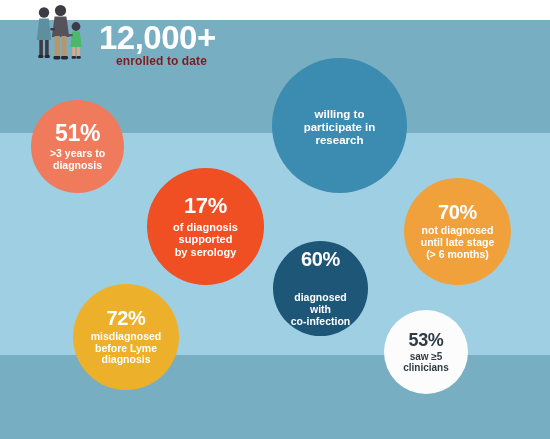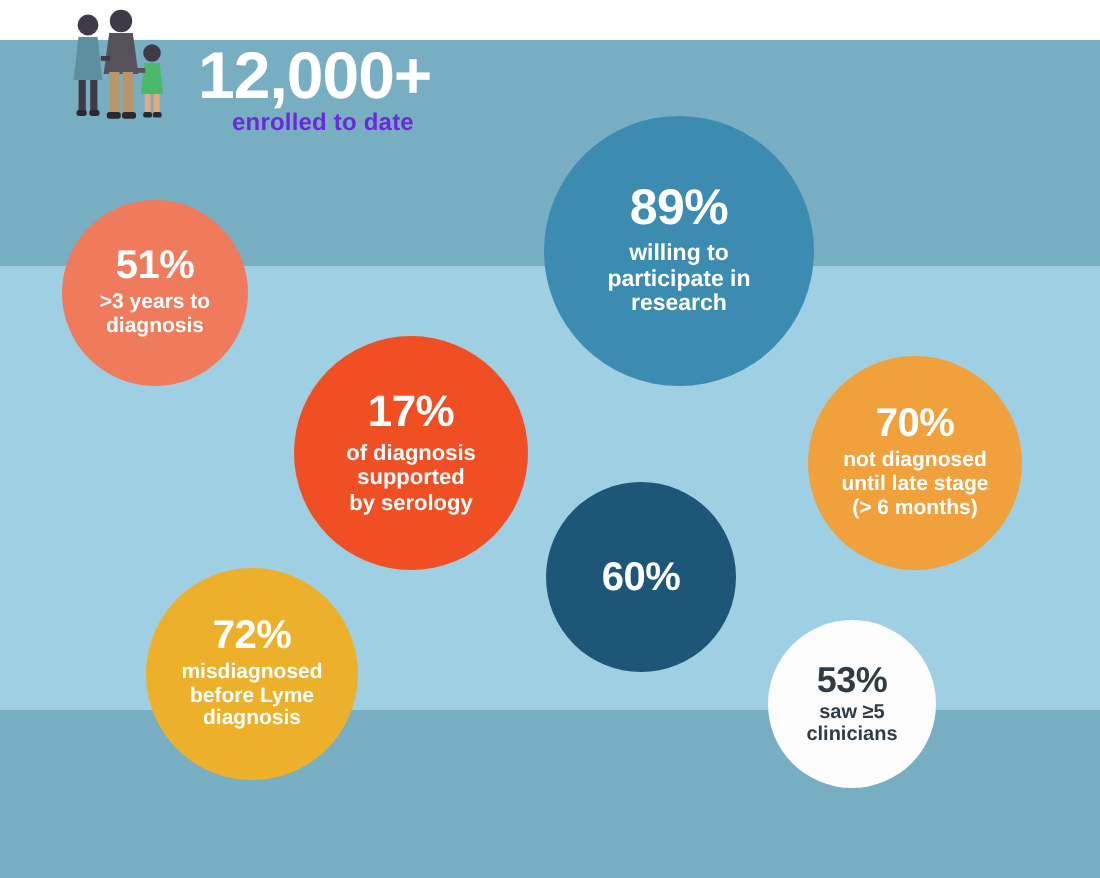--- a/index.html
+++ b/index.html
@@ -28,21 +28,21 @@
   
   #headline{
     position:absolute;left:99px;top:21px;
     color:#ffffff;
     font-size:33px;font-weight:bold;
     letter-spacing:-0.5px;line-height:1;
     white-space:nowrap;
   }
   #subhead{
     position:absolute;left:116px;top:55px;
-    color:#6d28d9;
+    color:#7f1d1d;
     font-size:12px;font-weight:bold;
     letter-spacing:0.1px;line-height:1;
     white-space:nowrap;
   }
 
   
   .bubble{
     position:absolute;
     border-radius:50%;
     display:flex;
@@ -60,21 +60,21 @@
   }
   .bubble .cap{
     font-weight:bold;
     line-height:1.12;
     display:block;
     padding:0 6px;
   }
 
   
   #bubble-51{left:31px;top:100px;width:93px;height:93px;background:#ef7b5c;color:#ffffff;}
-  #bubble-51 .pct{font-size:20px;}
+  #bubble-51 .pct{font-size:23px;}
   #bubble-51 .cap{font-size:10.5px;margin-top:3px;}
 
   #bubble-89{left:272px;top:58px;width:135px;height:135px;background:#3b8cb0;color:#ffffff;}
   #bubble-89 .pct{font-size:25px;}
   #bubble-89 .cap{font-size:11.5px;margin-top:4px;}
 
   #bubble-78{left:147px;top:168px;width:117px;height:117px;background:#f04e23;color:#ffffff;}
   #bubble-78 .pct{font-size:22px;}
   #bubble-78 .cap{font-size:11px;margin-top:4px;}
 
@@ -133,36 +133,36 @@
 
   <div id="headline">12,000+</div>
   <div id="subhead">enrolled to date</div>
 
   <div class="bubble" id="bubble-51">
     <span class="pct">51%</span>
     <span class="cap">&gt;3 years to<br>diagnosis</span>
   </div>
 
   <div class="bubble" id="bubble-89">
-    <span class="pct">89%</span>
     <span class="cap">willing to<br>participate in<br>research</span>
   </div>
 
   <div class="bubble" id="bubble-78">
     <span class="pct">17%</span>
     <span class="cap">of diagnosis<br>supported<br>by serology</span>
   </div>
 
   <div class="bubble" id="bubble-70">
     <span class="pct">70%</span>
     <span class="cap">not diagnosed<br>until late stage<br>(&gt; 6 months)</span>
   </div>
 
   <div class="bubble" id="bubble-60">
     <span class="pct">60%</span>
+    <span class="cap">diagnosed<br>with<br>co-infection</span>
   </div>
 
   <div class="bubble" id="bubble-72">
     <span class="pct">72%</span>
     <span class="cap">misdiagnosed<br>before Lyme<br>diagnosis</span>
   </div>
 
   <div class="bubble" id="bubble-53">
     <span class="pct">53%</span>
     <span class="cap">saw ≥5<br>clinicians</span>

